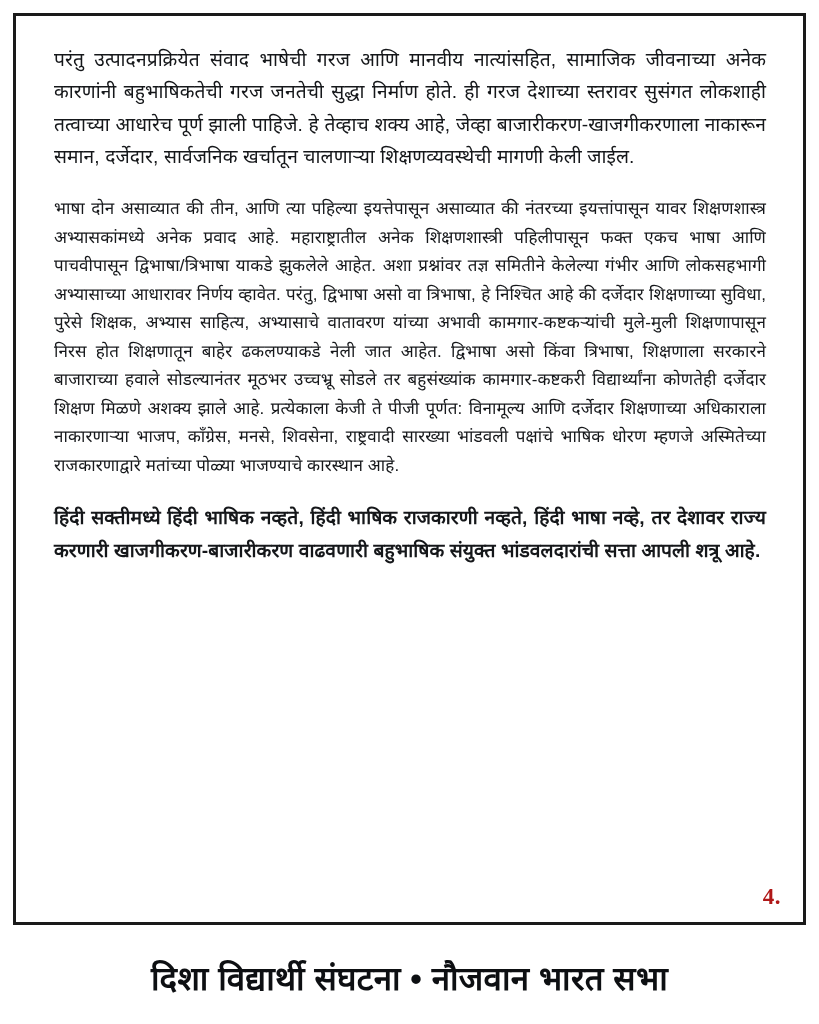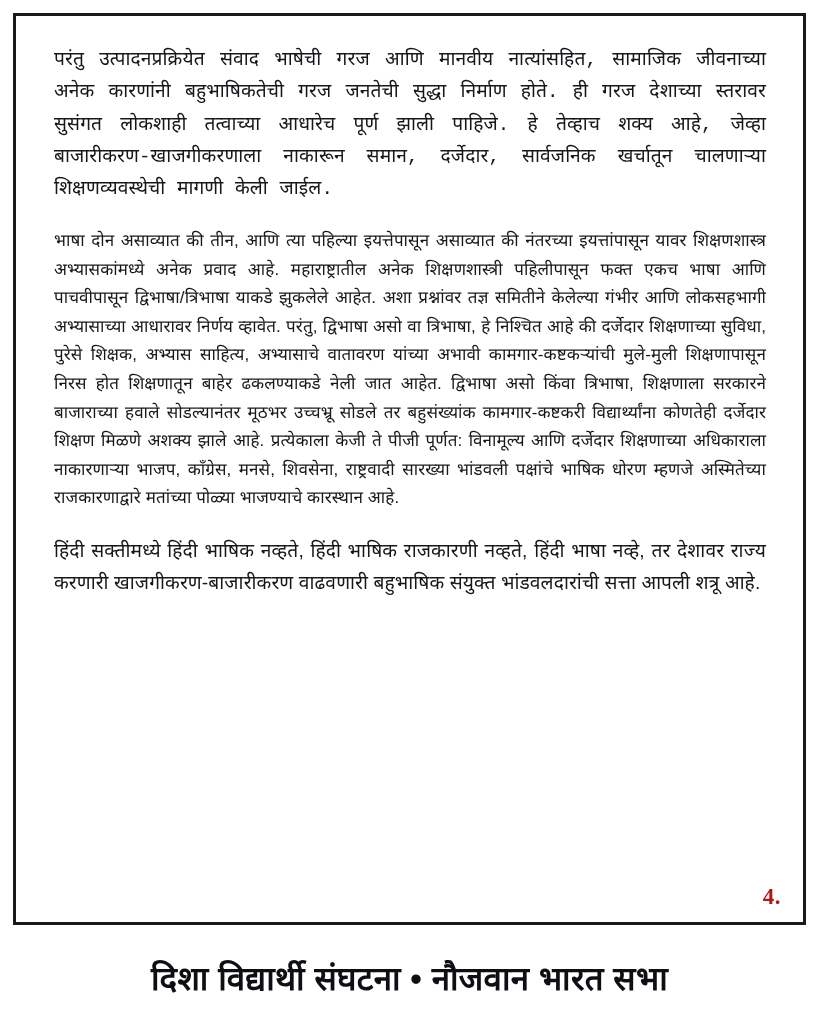--- a/index.html
+++ b/index.html
@@ -44,22 +44,23 @@
     font-size: 19.5px;
     line-height: 1.68;
     color: #15171a;
     text-align: justify;
     text-justify: inter-word;
     letter-spacing: 0.1px;
     font-weight: 500;
   }
   .para:last-of-type {
     margin-bottom: 0;
+    font-weight: bold;
   }
-  .para-1 { font-size: 19.2px; font-family: Liberation Mono, monospace; }
+  .para-1 { font-size: 19.2px; }
   .para-2 { font-size: 17px; }
   .para-3 { font-size: 19.2px; }
   .page-number {
     position: absolute;
     right: 22px;
     bottom: 12px;
     font-family: "Liberation Serif", serif;
     font-size: 23px;
     font-weight: bold;
     color: #b01818;

